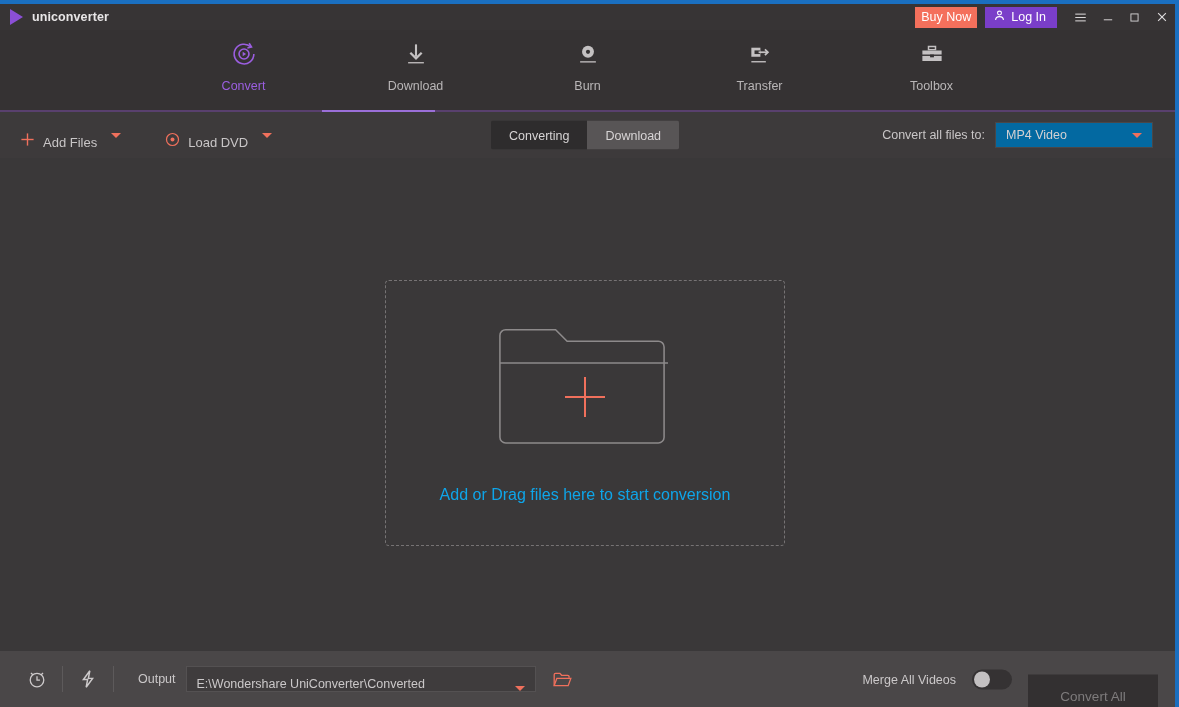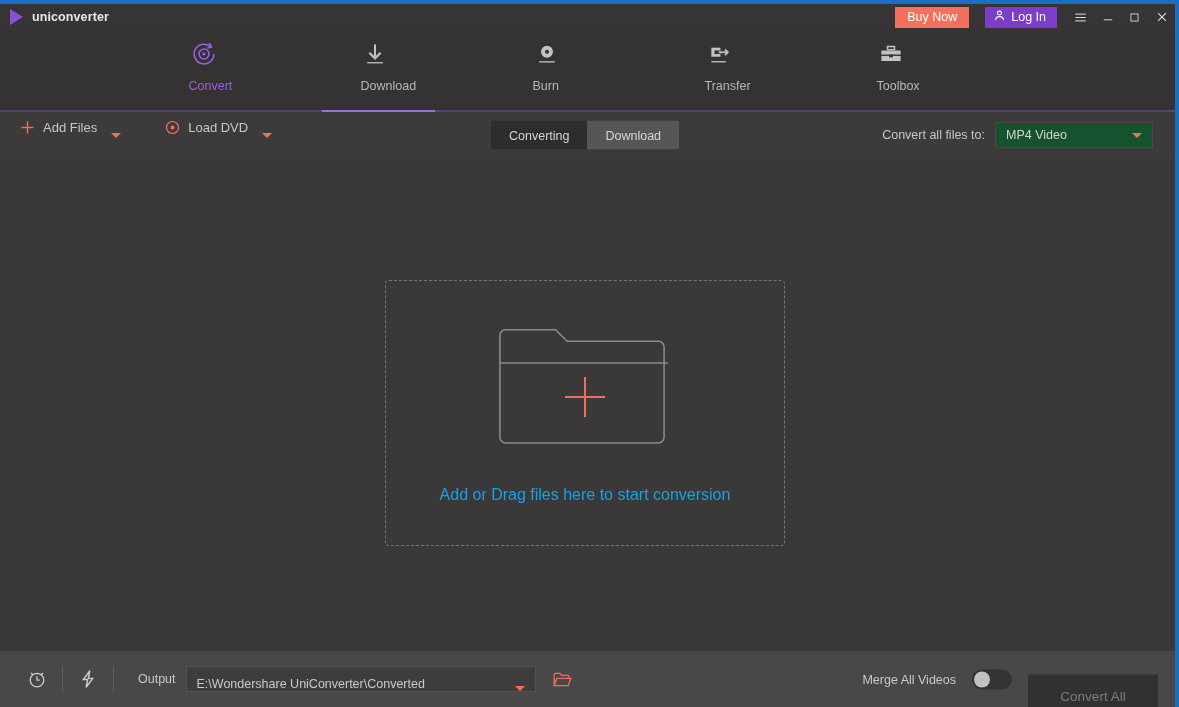--- a/index.html
+++ b/index.html
@@ -58,25 +58,25 @@
     display: flex;
     align-items: center;
     gap: 0;
   }
   .buy-now {
     background: #f4705c;
     color: #ffffff;
     font-size: 12.5px;
     height: 21px;
     line-height: 21px;
-    padding: 0 12px;
+    padding: 0 6px;
     border: none;
     cursor: pointer;
     font-family: inherit;
-    margin-right: 16px;
+    margin-right: 8px;
   }
   .login-btn {
     background: #7a3ec9;
     color: #ffffff;
     font-size: 12.5px;
     height: 21px;
     padding: 0 11px 0 8px;
     border: none;
     cursor: pointer;
     display: flex;
@@ -102,21 +102,21 @@
     justify-content: center;
     gap: 62px;
     padding-top: 8px;
     flex: 0 0 auto;
     position: relative;
   }
   .nav-item {
     width: 110px;
     display: flex;
     flex-direction: column;
-    align-items: flex-start;
+    align-items: center;
     gap: 9px;
     cursor: pointer;
     color: #b9b6b7;
   }
   .nav-item .nav-label { font-size: 12.5px; }
   .nav-item.active { color: #9b5ee0; }
   .nav-icon { height: 32px; display: flex; align-items: center; justify-content: center; }
 
   .nav-underline {
     position: absolute;
@@ -139,21 +139,21 @@
     height: 46px;
     background: #3d3a3b;
     display: flex;
     align-items: center;
     flex: 0 0 auto;
     position: relative;
     padding: 0 16px;
   }
   .tb-btn {
     display: flex;
-    align-items: flex-start;
+    align-items: flex-end;
     gap: 8px;
     cursor: pointer;
     color: #c9c6c7;
     font-size: 13px;
     height: 30px;
     padding: 0 4px;
   }
   .tb-btn-group { display: flex; align-items: center; gap: 10px; }
   .caret-down {
     width: 0; height: 0;
@@ -191,21 +191,21 @@
     top: 50%;
     transform: translateY(-50%);
     display: flex;
     align-items: center;
     gap: 10px;
   }
   .conv-label { font-size: 12.5px; color: #c9c6c7; }
   .format-select {
     width: 158px;
     height: 26px;
-    background: #14532d;
+    background: #0369a1;
     border: 1px solid #4a4748;
     display: flex;
     align-items: center;
     padding: 0 10px;
     position: relative;
     cursor: pointer;
     font-size: 12.5px;
     color: #d4d1d2;
   }
   .format-select .caret-down { position: absolute; right: 10px; }

